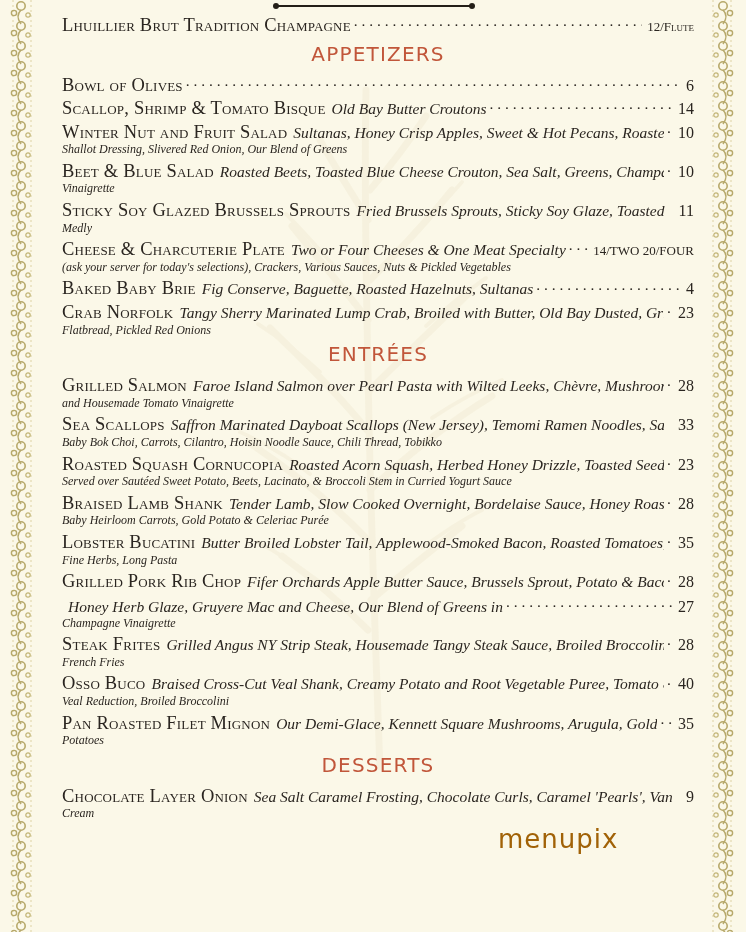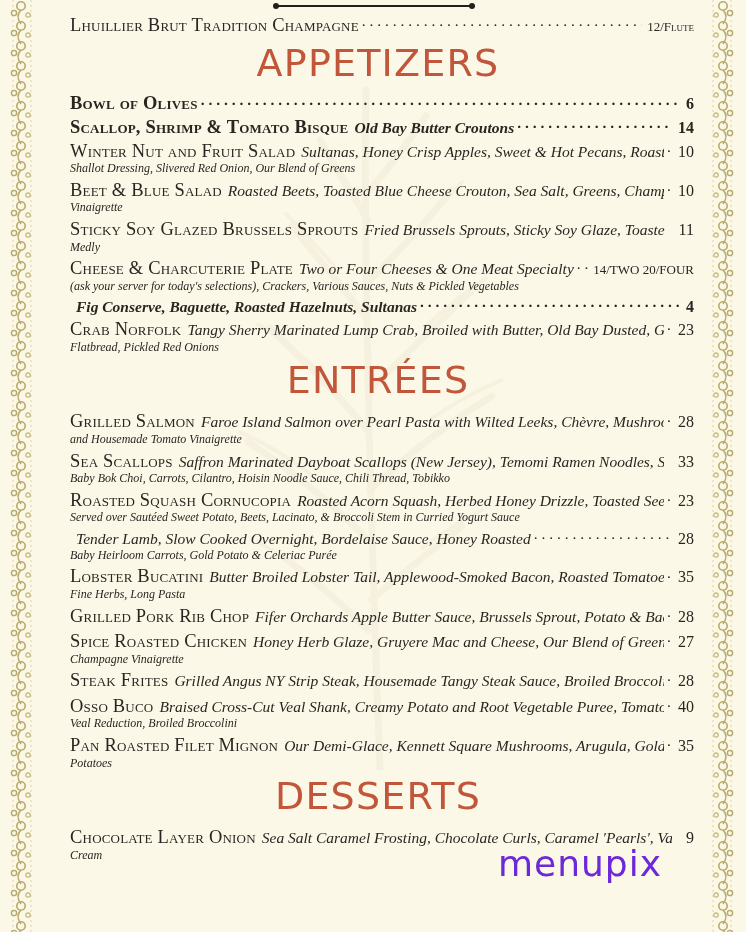--- a/index.html
+++ b/index.html
@@ -29,27 +29,26 @@
     height: 700px;
     opacity: 0.30;
     pointer-events: none;
     z-index: 0;
   }
   .watermark-menupix {
     position: absolute;
     left: 498px;
     top: 824px;
     font-family: "DejaVu Sans", sans-serif;
-    font-size: 36px;
+    font-size: 26px;
     letter-spacing: 1px;
-    color: #6d28d9;
+    color: #a16207;
     z-index: 0;
     pointer-events: none;
     user-select: none;
-    margin-top: 19px;
   }
 
   
   .side-border {
     position: absolute;
     top: 0;
     width: 34px;
     height: 932px;
     z-index: 3;
     pointer-events: none;
@@ -95,34 +94,34 @@
   }
   .top-rule::before { left: -2px; }
   .top-rule::after  { right: -2px; }
 
   
   .section-title {
     text-align: center;
     color: #c1563a;
     font-family: "DejaVu Sans", sans-serif;
     font-weight: 400;
-    font-size: 38px;
+    font-size: 20px;
     letter-spacing: 1.2px;
     margin: 7px 0 9px 0;
     line-height: 1.05;
   }
 
   
   .item {
-    margin: 0 0 3px 8px;
+    margin: 0 0 3px 0;
     line-height: 1.22;
     color: #2a2520;
     position: relative;
   }
-  .item.tight { margin-bottom: 1px; font-weight: bold; }
+  .item.tight { margin-bottom: 1px; }
 
   .row {
     display: flex;
     align-items: baseline;
     width: 100%;
   }
 
   .name {
     font-variant: small-caps;
     font-size: 18.5px;
@@ -398,20 +397,21 @@
           <div class="row">
             <span class="name">Cheese &amp; Charcuterie Plate</span>
             <span class="desc">Two or Four Cheeses &amp; One Meat Specialty</span>
             <span class="leader"></span>
             <span class="price caps">14/TWO  20/FOUR</span>
           </div>
           <span class="cont">(ask your server for today's selections), Crackers, Various Sauces, Nuts &amp; Pickled Vegetables</span>
         </div>
         <div class="item tight">
           <div class="row">
+            <span class="name">Baked Baby Brie</span>
             <span class="desc">Fig Conserve, Baguette, Roasted Hazelnuts, Sultanas</span>
             <span class="leader"></span>
             <span class="price">4</span>
           </div>
         </div>
         <div class="item">
           <div class="row">
             <span class="name">Crab Norfolk</span>
             <span class="desc">Tangy Sherry Marinated Lump Crab, Broiled with Butter, Old Bay Dusted, Grilled</span>
             <span class="leader"></span>
@@ -442,20 +442,21 @@
           <div class="row">
             <span class="name">Roasted Squash Cornucopia</span>
             <span class="desc">Roasted Acorn Squash, Herbed Honey Drizzle, Toasted Seeds,</span>
             <span class="leader"></span>
             <span class="price">23</span>
           </div>
           <span class="cont">Served over Sautéed Sweet Potato, Beets, Lacinato, &amp; Broccoli Stem in Curried Yogurt Sauce</span>
         </div>
         <div class="item">
           <div class="row">
+            <span class="name">Braised Lamb Shank</span>
             <span class="desc">Tender Lamb, Slow Cooked Overnight, Bordelaise Sauce, Honey Roasted</span>
             <span class="leader"></span>
             <span class="price">28</span>
           </div>
           <span class="cont">Baby Heirloom Carrots, Gold Potato &amp; Celeriac Purée</span>
         </div>
         <div class="item">
           <div class="row">
             <span class="name">Lobster Bucatini</span>
             <span class="desc">Butter Broiled Lobster Tail, Applewood-Smoked Bacon, Roasted Tomatoes,</span>
@@ -467,34 +468,34 @@
         <div class="item">
           <div class="row">
             <span class="name">Grilled Pork Rib Chop</span>
             <span class="desc">Fifer Orchards Apple Butter Sauce, Brussels Sprout, Potato &amp; Bacon</span>
             <span class="leader"></span>
             <span class="price">28</span>
           </div>
         </div>
         <div class="item">
           <div class="row">
-            <span class="name">Spice Roasted Chicken</span>
             <span class="desc">Honey Herb Glaze, Gruyere Mac and Cheese, Our Blend of Greens in</span>
             <span class="leader"></span>
             <span class="price">27</span>
           </div>
           <span class="cont">Champagne Vinaigrette</span>
         </div>
         <div class="item">
           <div class="row">
             <span class="name">Steak Frites</span>
             <span class="desc">Grilled Angus NY Strip Steak, Housemade Tangy Steak Sauce, Broiled Broccolini,</span>
             <span class="leader"></span>
             <span class="price">28</span>
           </div>
+          <span class="cont">French Fries</span>
         </div>
         <div class="item">
           <div class="row">
             <span class="name">Osso Buco</span>
             <span class="desc">Braised Cross-Cut Veal Shank, Creamy Potato and Root Vegetable Puree, Tomato &amp;</span>
             <span class="leader"></span>
             <span class="price">40</span>
           </div>
           <span class="cont">Veal Reduction, Broiled Broccolini</span>
         </div>

